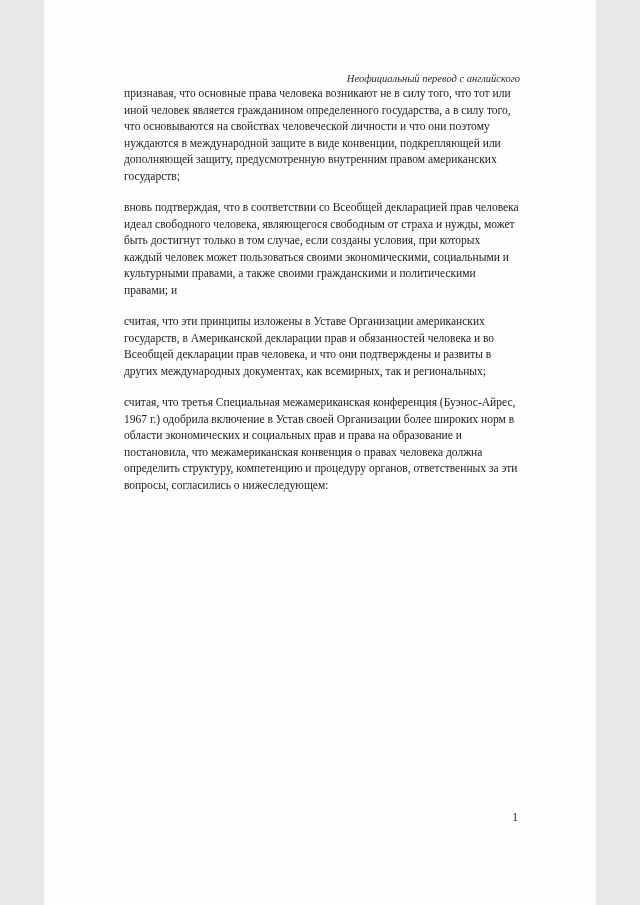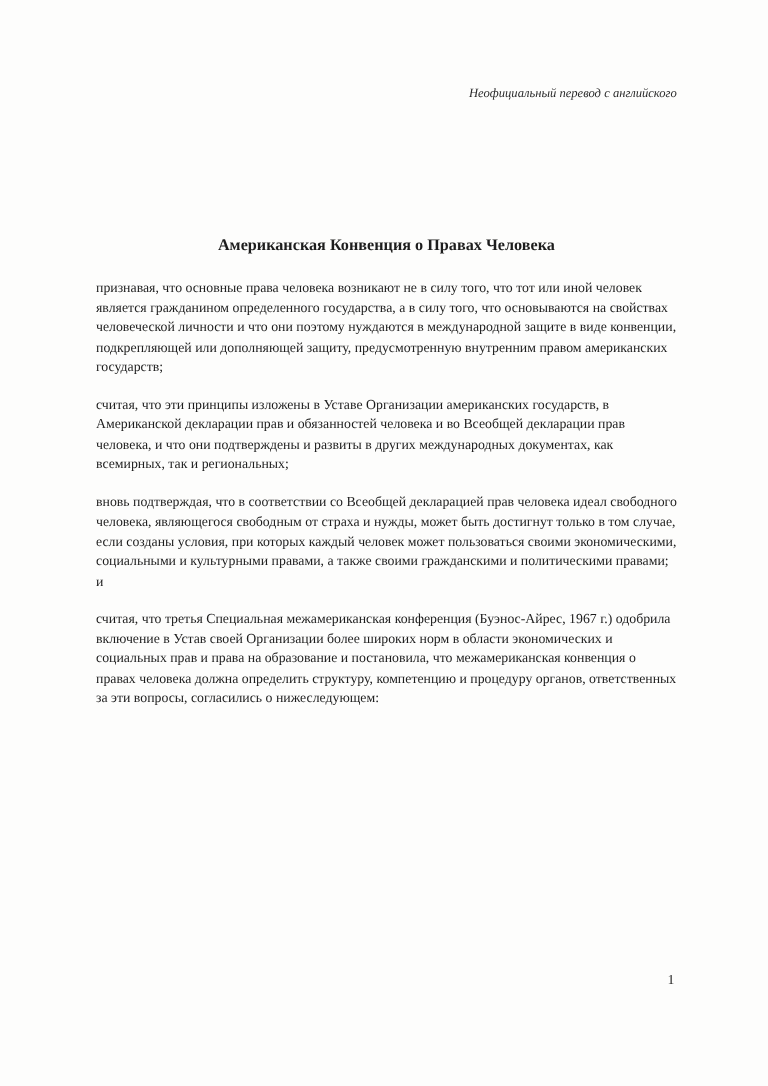--- a/index.html
+++ b/index.html
@@ -2,21 +2,21 @@
 <html><head>
 <meta charset="utf-8">
 <style>
   html, body {
     margin: 0;
     padding: 0;
     background: #e8e8e8;
   }
   .page {
     position: relative;
-    width: 640px;
+    width: 552px;
     height: 905px;
     margin: 0 auto;
     background: #fdfdfc;
     box-sizing: border-box;
     padding: 72px 76px 0 80px;
     font-family: "Liberation Serif", serif;
     color: #1d1d1d;
     overflow: hidden;
   }
   .translation-note {
@@ -61,28 +61,27 @@
     color: #1d1d1d;
   }
 </style>
 </head>
 <body>
 
 <div class="page">
 
   <div class="translation-note">Неофициальный перевод с английского</div>
 
-  <h1 class="doc-title">Американская Конвенция о Правах Человека</h1>
 
 
 
 
   <p class="body-paragraph">признавая, что основные права человека возникают не в силу того, что тот или иной человек является гражданином определенного государства, а в силу того, что основываются на свойствах человеческой личности и что они поэтому нуждаются в международной защите в виде конвенции, подкрепляющей или дополняющей защиту, предусмотренную внутренним правом американских государств;</p>
 
+  <p class="body-paragraph">вновь подтверждая, что в соответствии со Всеобщей декларацией прав человека идеал свободного человека, являющегося свободным от страха и нужды, может быть достигнут только в том случае, если созданы условия, при которых каждый человек может пользоваться своими экономическими, социальными и культурными правами, а также своими гражданскими и политическими правами; и</p>
+
   <p class="body-paragraph">считая, что эти принципы изложены в Уставе Организации американских государств, в Американской декларации прав и обязанностей человека и во Всеобщей декларации прав человека, и что они подтверждены и развиты в других международных документах, как всемирных, так и региональных;</p>
-
-  <p class="body-paragraph">вновь подтверждая, что в соответствии со Всеобщей декларацией прав человека идеал свободного человека, являющегося свободным от страха и нужды, может быть достигнут только в том случае, если созданы условия, при которых каждый человек может пользоваться своими экономическими, социальными и культурными правами, а также своими гражданскими и политическими правами; и</p>
 
   <p class="body-paragraph">считая, что третья Специальная межамериканская конференция (Буэнос-Айрес, 1967 г.) одобрила включение в Устав своей Организации более широких норм в области экономических и социальных прав и права на образование и постановила, что межамериканская конвенция о правах человека должна определить структуру, компетенцию и процедуру органов, ответственных за эти вопросы, согласились о нижеследующем:</p>
 
   <div class="page-number">1</div>
 
 </div>
 
 </body></html>

